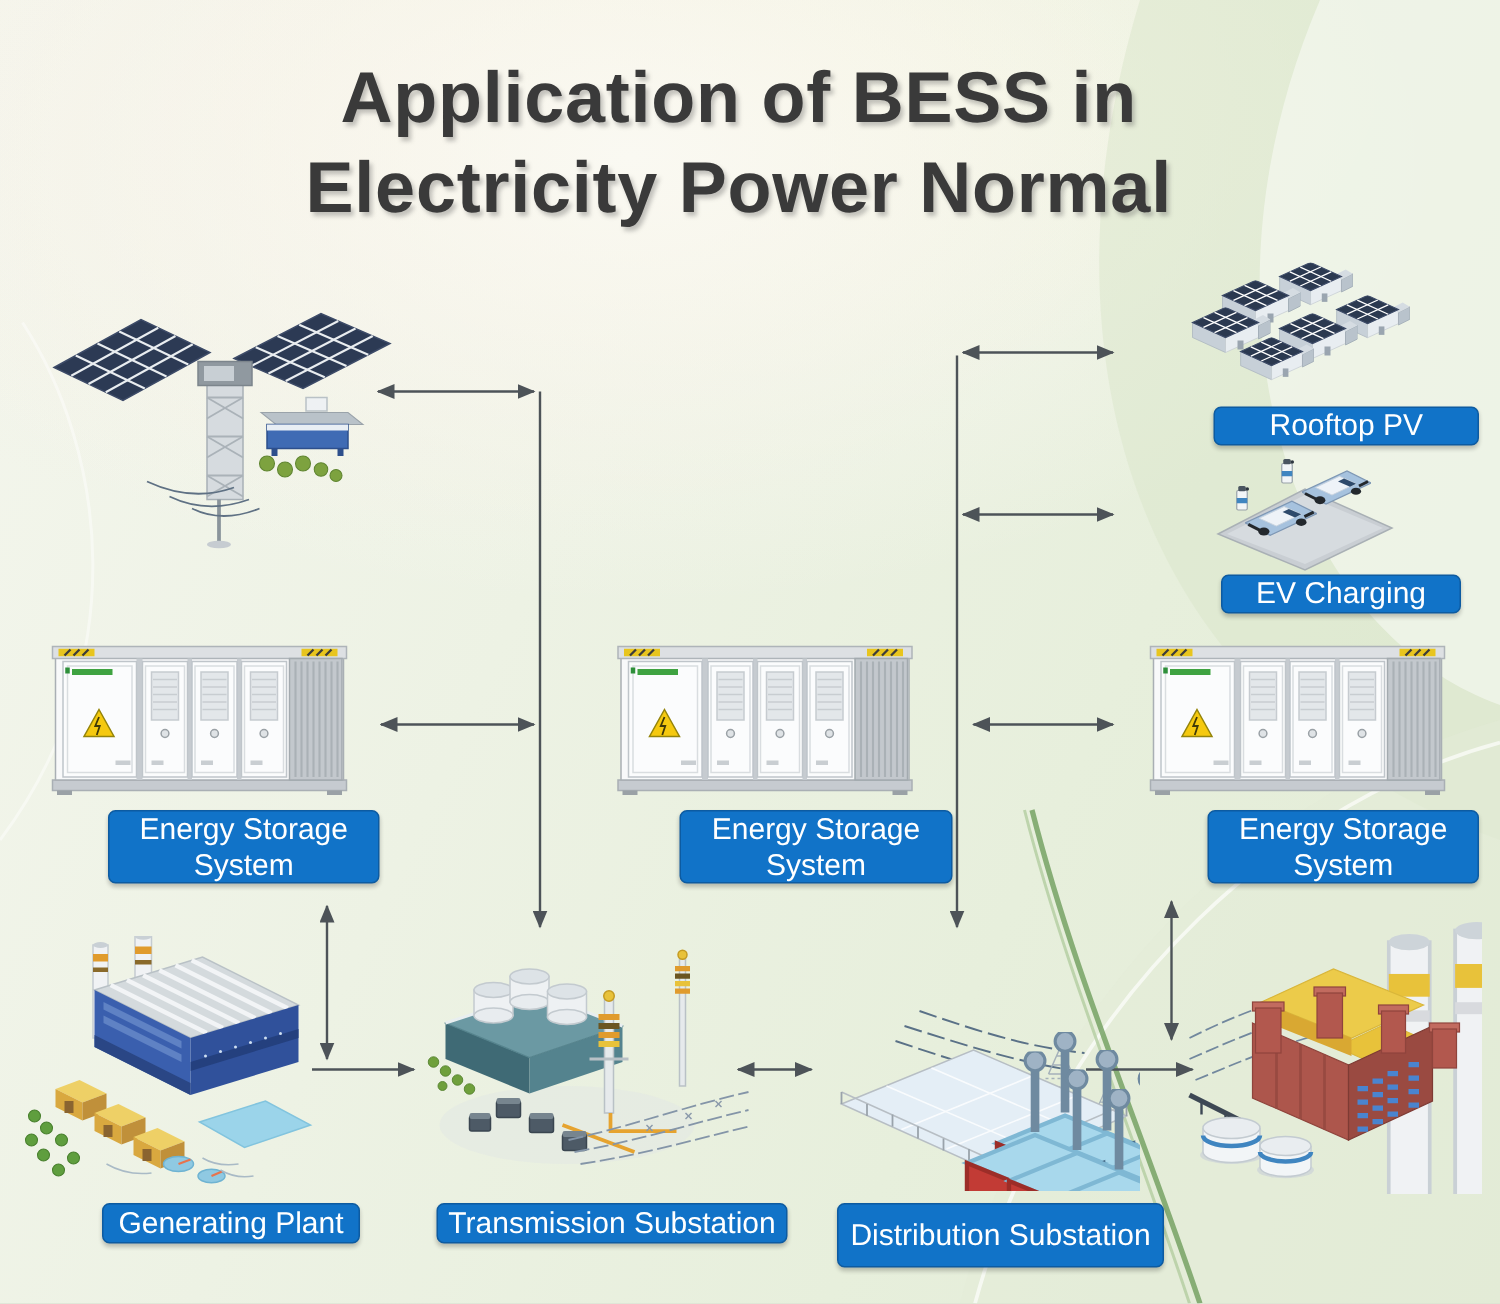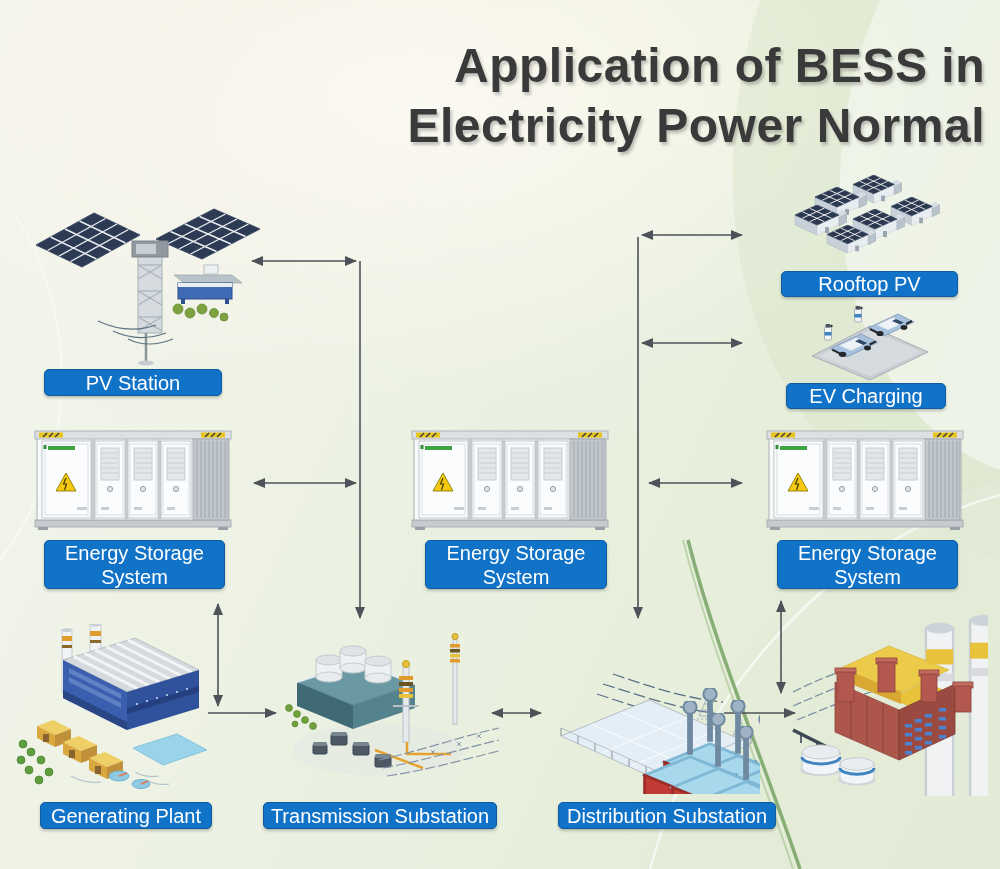--- a/index.html
+++ b/index.html
@@ -8,30 +8,30 @@
     font-family:"Liberation Sans",sans-serif;
     background:
       radial-gradient(ellipse 900px 500px at 42% 12%, #faf9f2 0%, rgba(250,249,242,0) 60%),
       radial-gradient(ellipse 700px 400px at 30% 10%, rgba(249,228,214,0.35) 0%, rgba(249,228,214,0) 70%),
       radial-gradient(ellipse 600px 300px at 52% 6%, rgba(253,247,216,0.4) 0%, rgba(253,247,216,0) 70%),
       linear-gradient(115deg,#f4f6ed 0%,#edf2e4 38%,#e7efdc 68%,#e2ebd5 100%);
   }
   .bg-svg,.arrows-svg{position:absolute;left:0;top:0;width:1000px;height:869px;}
   .illus{position:absolute;}
   .title{
-    position:absolute;top:36px;left:0;width:985px;text-align:right;
+    position:absolute;top:36px;left:0;width:985px;text-align:center;
     font-weight:bold;font-size:48px;line-height:1.24;color:#3a3a3a;
     letter-spacing:0.5px;text-shadow:2px 3px 3px rgba(90,90,90,0.35);
   }
   .node-label{
     position:absolute;display:flex;align-items:center;justify-content:center;
     background:#1173c8;border:1px solid #0d5ba1;border-radius:5px;
     color:#ffffff;font-size:20px;line-height:1.2;text-align:center;
     box-shadow:0 2px 3px rgba(0,0,0,0.22);
-    box-sizing:border-box;padding:0 4px;
+    box-sizing:border-box;padding:0 4px;margin-left:28px;
   }
 </style>
 </head>
 <body>
 
 <div class="stage">
 
   <svg width="0" height="0" style="position:absolute" aria-hidden="true">
     <defs>
 
@@ -582,23 +582,22 @@
       <ellipse cx="66" cy="166" rx="19" ry="5.5" fill="#ccd3d8" opacity="0.7"></ellipse>
       <path d="M11,138 L11,154 A19,7 0 0 0 49,154 L49,138" fill="#f2f5f7" stroke="#c3cbd1"></path>
       <ellipse cx="30" cy="138" rx="19" ry="7" fill="#e9edf0" stroke="#c3cbd1"></ellipse>
       <path d="M11,143 A19,7 0 0 0 49,143" stroke="#3f85c0" stroke-width="3" fill="none"></path>
       <path d="M49,150 L49,164 A17,6.3 0 0 0 83,164 L83,150" fill="#f2f5f7" stroke="#c3cbd1"></path>
       <ellipse cx="66" cy="150" rx="17" ry="6.3" fill="#e9edf0" stroke="#c3cbd1"></ellipse>
       <path d="M49,154 A17,6.3 0 0 0 83,154" stroke="#3f85c0" stroke-width="3" fill="none"></path>
     </g>
   </svg>
 
-  <div class="node-label" style="left:44px;top:369px;width:178px;height:27px">PV Station</div>
   <div class="node-label" style="left:781px;top:271px;width:177px;height:26px">Rooftop PV</div>
   <div class="node-label" style="left:786px;top:383px;width:160px;height:26px">EV Charging</div>
   <div class="node-label" style="left:44px;top:540px;width:181px;height:49px">Energy Storage System</div>
   <div class="node-label" style="left:425px;top:540px;width:182px;height:49px">Energy Storage System</div>
   <div class="node-label" style="left:777px;top:540px;width:181px;height:49px">Energy Storage System</div>
   <div class="node-label" style="left:263px;top:802px;width:234px;height:27px">Transmission Substation</div>
   <div class="node-label" style="left:40px;top:802px;width:172px;height:27px">Generating Plant</div>
-  <div class="node-label" style="left:558px;top:802px;width:218px;height:27px">Distribution Substation</div>
+  <div class="node-label" style="left:530px;top:802px;width:218px;height:43px">Distribution Substation</div>
 
 </div>
 
 </body></html>

